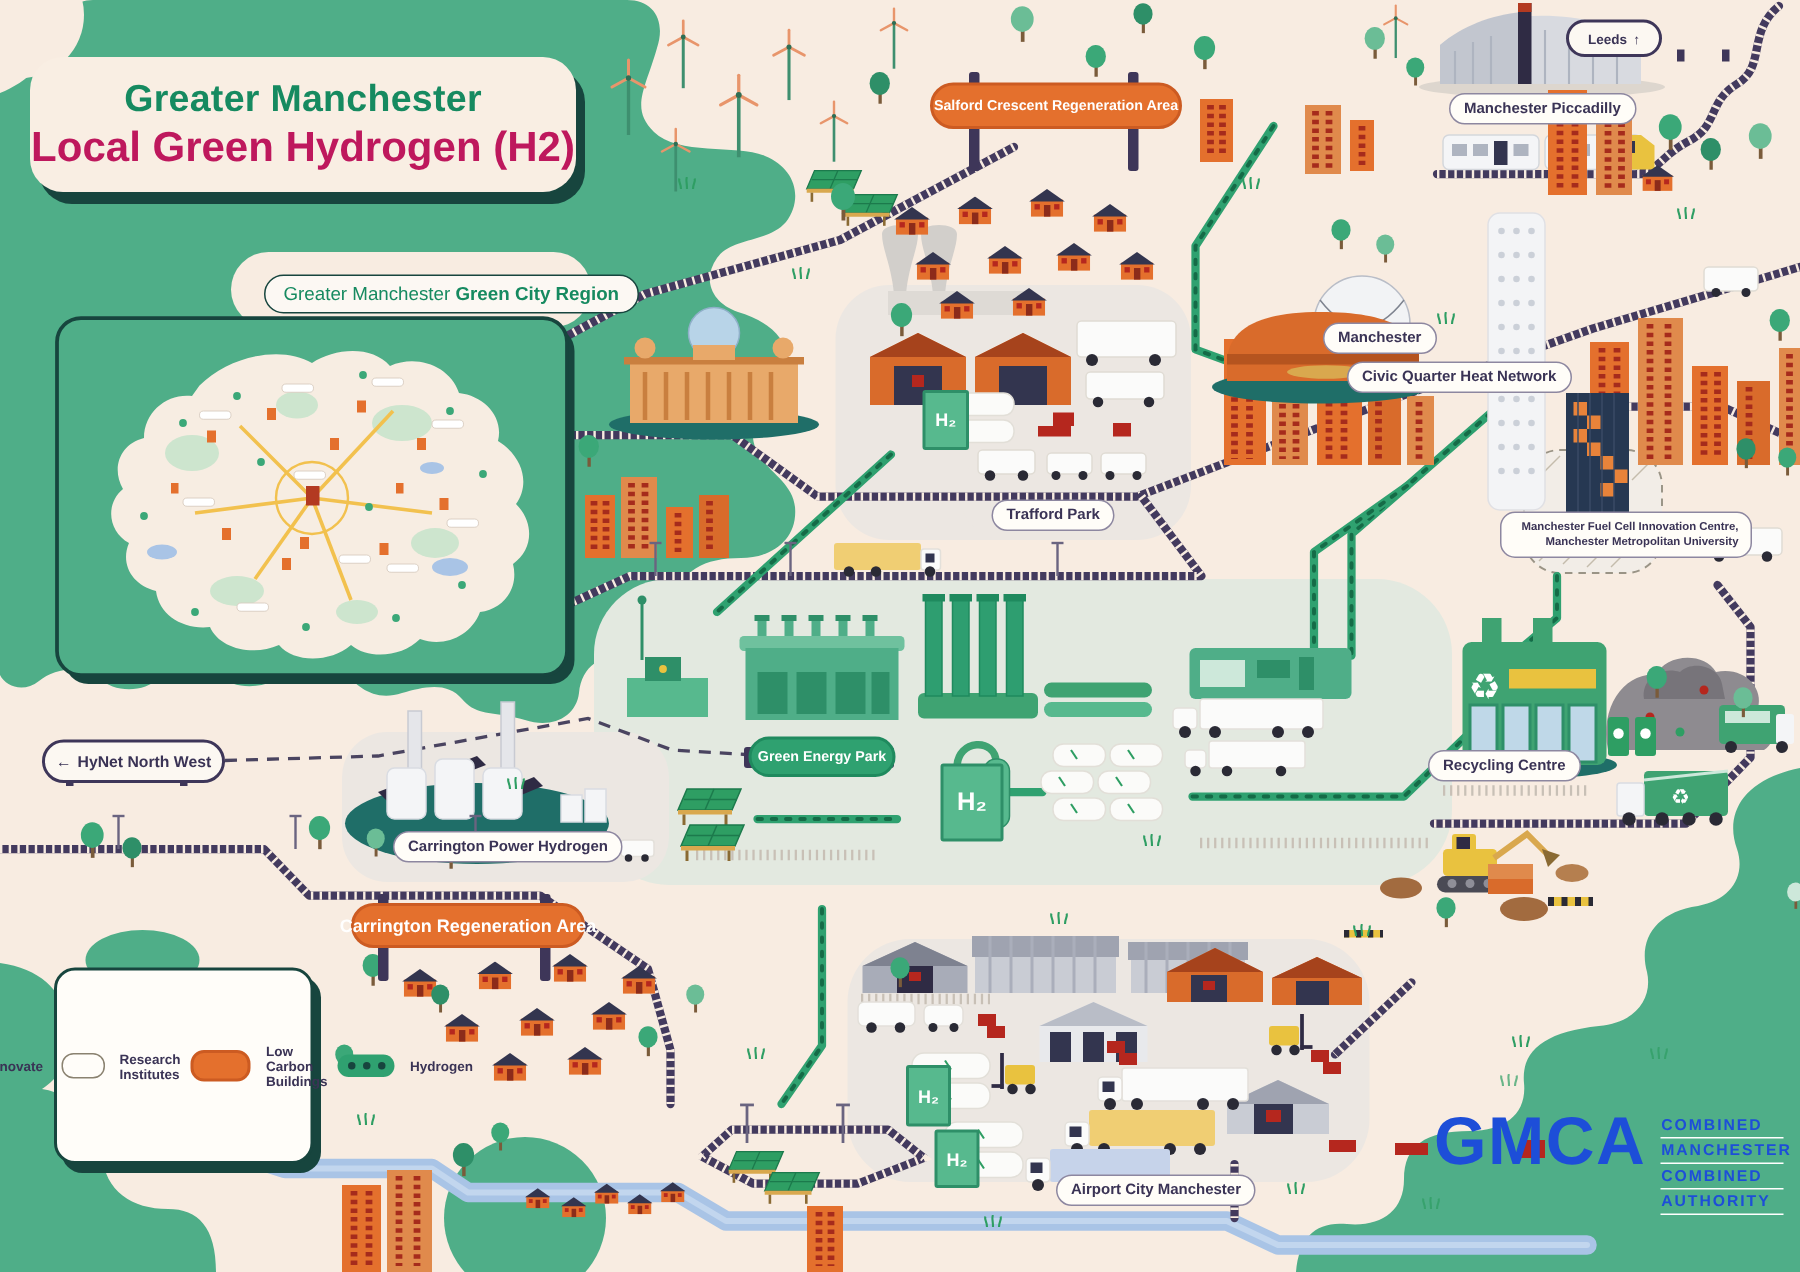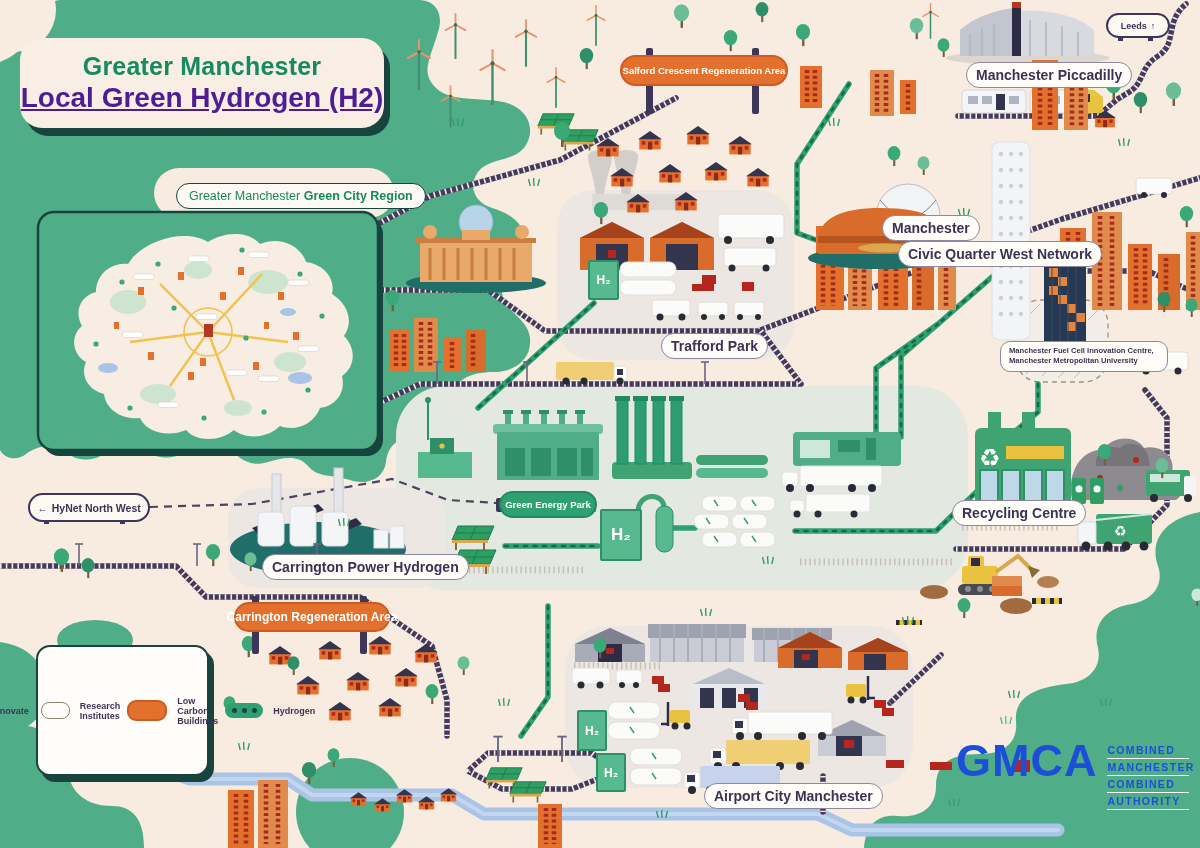--- a/index.html
+++ b/index.html
@@ -10,41 +10,41 @@
   .rail-base{stroke:#433A5E;stroke-width:5.5;fill:none;stroke-linejoin:round;stroke-linecap:round;}
   .rail-tie{stroke:#F8ECE1;stroke-width:5.5;fill:none;stroke-dasharray:1.6 4.2;}
   .pipe-base{stroke:#2FA170;stroke-width:5.5;fill:none;stroke-linejoin:round;stroke-linecap:round;}
   .pipe-dot{stroke:#156B47;stroke-width:2.6;fill:none;stroke-dasharray:3 6.5;stroke-linecap:round;}
   .dashline{stroke:#4A4460;stroke-width:2.2;fill:none;stroke-dasharray:8 6;}
   .fence{stroke:#C8C0B6;stroke-width:7;fill:none;stroke-dasharray:1.5 3.2;}
   .winV{stroke:#A62B1C;stroke-width:4.5;stroke-dasharray:3 2.8;}
   .redbox{fill:#B5271E;}
   
   .lbl{position:absolute;background:#FFFDF8;border:1.3px solid #8d87a0;border-radius:999px;
-       color:#3A3355;font-weight:bold;font-size:14px;padding:4px 9px;white-space:nowrap;z-index:30;}
+       color:#3A3355;font-weight:bold;font-size:10px;padding:4px 9px;white-space:nowrap;z-index:30;}
   .lbl2{position:absolute;background:#FFFDF8;border:1.3px solid #8d87a0;border-radius:10px;
-        color:#3A3355;font-weight:bold;font-size:7.6px;padding:4px 8px;text-align:left;
+        color:#3A3355;font-weight:bold;font-size:7.6px;padding:4px 8px;text-align:right;
         line-height:1.35;z-index:30;}
   .sign{position:absolute;display:flex;align-items:center;justify-content:center;gap:4px;
         border-radius:999px;font-weight:bold;white-space:nowrap;z-index:31;}
   .sign-orange{background:#E4702D;border:2.5px solid #CC5B22;color:#fff;}
   .sign-white{background:#FCF8F2;border:2.5px solid #3E3659;color:#3A3355;}
   .sign-green{background:#2FA170;border:2.5px solid #1F8A5E;color:#fff;}
   .post{position:absolute;width:7px;background:#3E3659;border-radius:2px;z-index:29;}
   .leg{position:absolute;width:5px;height:8px;background:#3E3659;z-index:29;}
   .title-card{position:absolute;left:20px;top:38px;width:364px;height:90px;background:#F9EEE3;
        border-radius:22px;box-shadow:6px 8px 0 #17453E;display:flex;flex-direction:column;
        align-items:center;justify-content:center;z-index:32;}
   .title-l1{font-size:25px;color:#168A60;font-weight:bold;letter-spacing:.2px;}
-  .title-l2{font-size:28px;color:#4c1d95;font-weight:bold;margin-top:1px;text-decoration:underline;}
+  .title-l2{font-size:28px;color:#be185d;font-weight:bold;margin-top:1px;}
   .inset-label{position:absolute;left:176px;top:183px;background:#FCF8F3;border:1.6px solid #17453E;
        border-radius:999px;padding:5px 12px;font-size:12.5px;color:#168A60;white-space:nowrap;z-index:31;}
   .inset-label b{font-weight:bold;}
   .h2chip{position:absolute;background:#57B98E;border:2px solid #2E8F68;color:#fff;font-weight:bold;
-       display:flex;align-items:center;justify-content:center;border-radius:2px;z-index:25;}
+       display:flex;align-items:center;justify-content:center;border-radius:2px;z-index:25;margin-left:27px;}
   
   .legend{position:absolute;left:36px;top:645px;width:173px;height:131px;background:#FFFDF9;
        border:2.5px solid #17453E;border-radius:14px;box-shadow:5px 6px 0 #17453E;z-index:32;
        display:flex;flex-direction:row;justify-content:center;gap:7px;padding:6px 0 6px 14px;
        box-sizing:border-box;}
   .lg-row{display:flex;align-items:center;gap:10px;}
   .lg-label{font-size:9px;color:#3A3355;font-weight:bold;}
   .sw{flex:0 0 auto;}
   .sw-innovate{width:36px;height:19px;border:1.5px dashed #6A6455;border-radius:10px;
        background:repeating-linear-gradient(45deg,transparent 0 6px,#9a9076 6px 7.5px);}
@@ -1015,35 +1015,35 @@
 </div>
 
 <div class="post" style="left:496px;top:498px;height:14px;width:8px"></div>
 <div class="post" style="left:588px;top:498px;height:14px;width:8px"></div>
 <div class="sign sign-green" style="left:499px;top:491px;width:94px;height:23px;font-size:9.5px">
   <span>Green Energy Park</span>
 </div>
 
 <div class="leg" style="left:1118px;top:33px"></div>
 <div class="leg" style="left:1148px;top:33px"></div>
-<div class="sign sign-white" style="left:1106px;top:13px;width:60px;height:21px;font-size:9px">
+<div class="sign sign-white" style="left:1044px;top:13px;width:60px;height:21px;font-size:9px">
   <span>Leeds</span>
   <span>↑</span>
 </div>
 
 <div class="leg" style="left:44px;top:516px"></div>
 <div class="leg" style="left:120px;top:516px"></div>
 <div class="sign sign-white" style="left:28px;top:493px;width:118px;height:25px;font-size:10.5px">
   <span>←</span>
   <span>HyNet North West</span>
 </div>
 
 <div class="lbl" style="left:966px;top:62px">Manchester Piccadilly</div>
 <div class="lbl" style="left:882px;top:215px">Manchester</div>
-<div class="lbl" style="left:898px;top:241px">Civic Quarter West Network</div>
+<div class="lbl" style="left:898px;top:241px">Civic Quarter Heat Network</div>
 <div class="lbl2" style="left:1000px;top:341px;width:150px">
   <span>Manchester Fuel Cell Innovation Centre,</span><br>
   <span>Manchester Metropolitan University</span>
 </div>
 <div class="lbl" style="left:661px;top:333px">Trafford Park</div>
 <div class="lbl" style="left:262px;top:554px">Carrington Power Hydrogen</div>
 <div class="lbl" style="left:952px;top:500px">Recycling Centre</div>
 <div class="lbl" style="left:704px;top:783px">Airport City Manchester</div>
 
 <div class="h2chip" style="left:588px;top:260px;width:27px;height:36px;font-size:12px">H₂</div>

